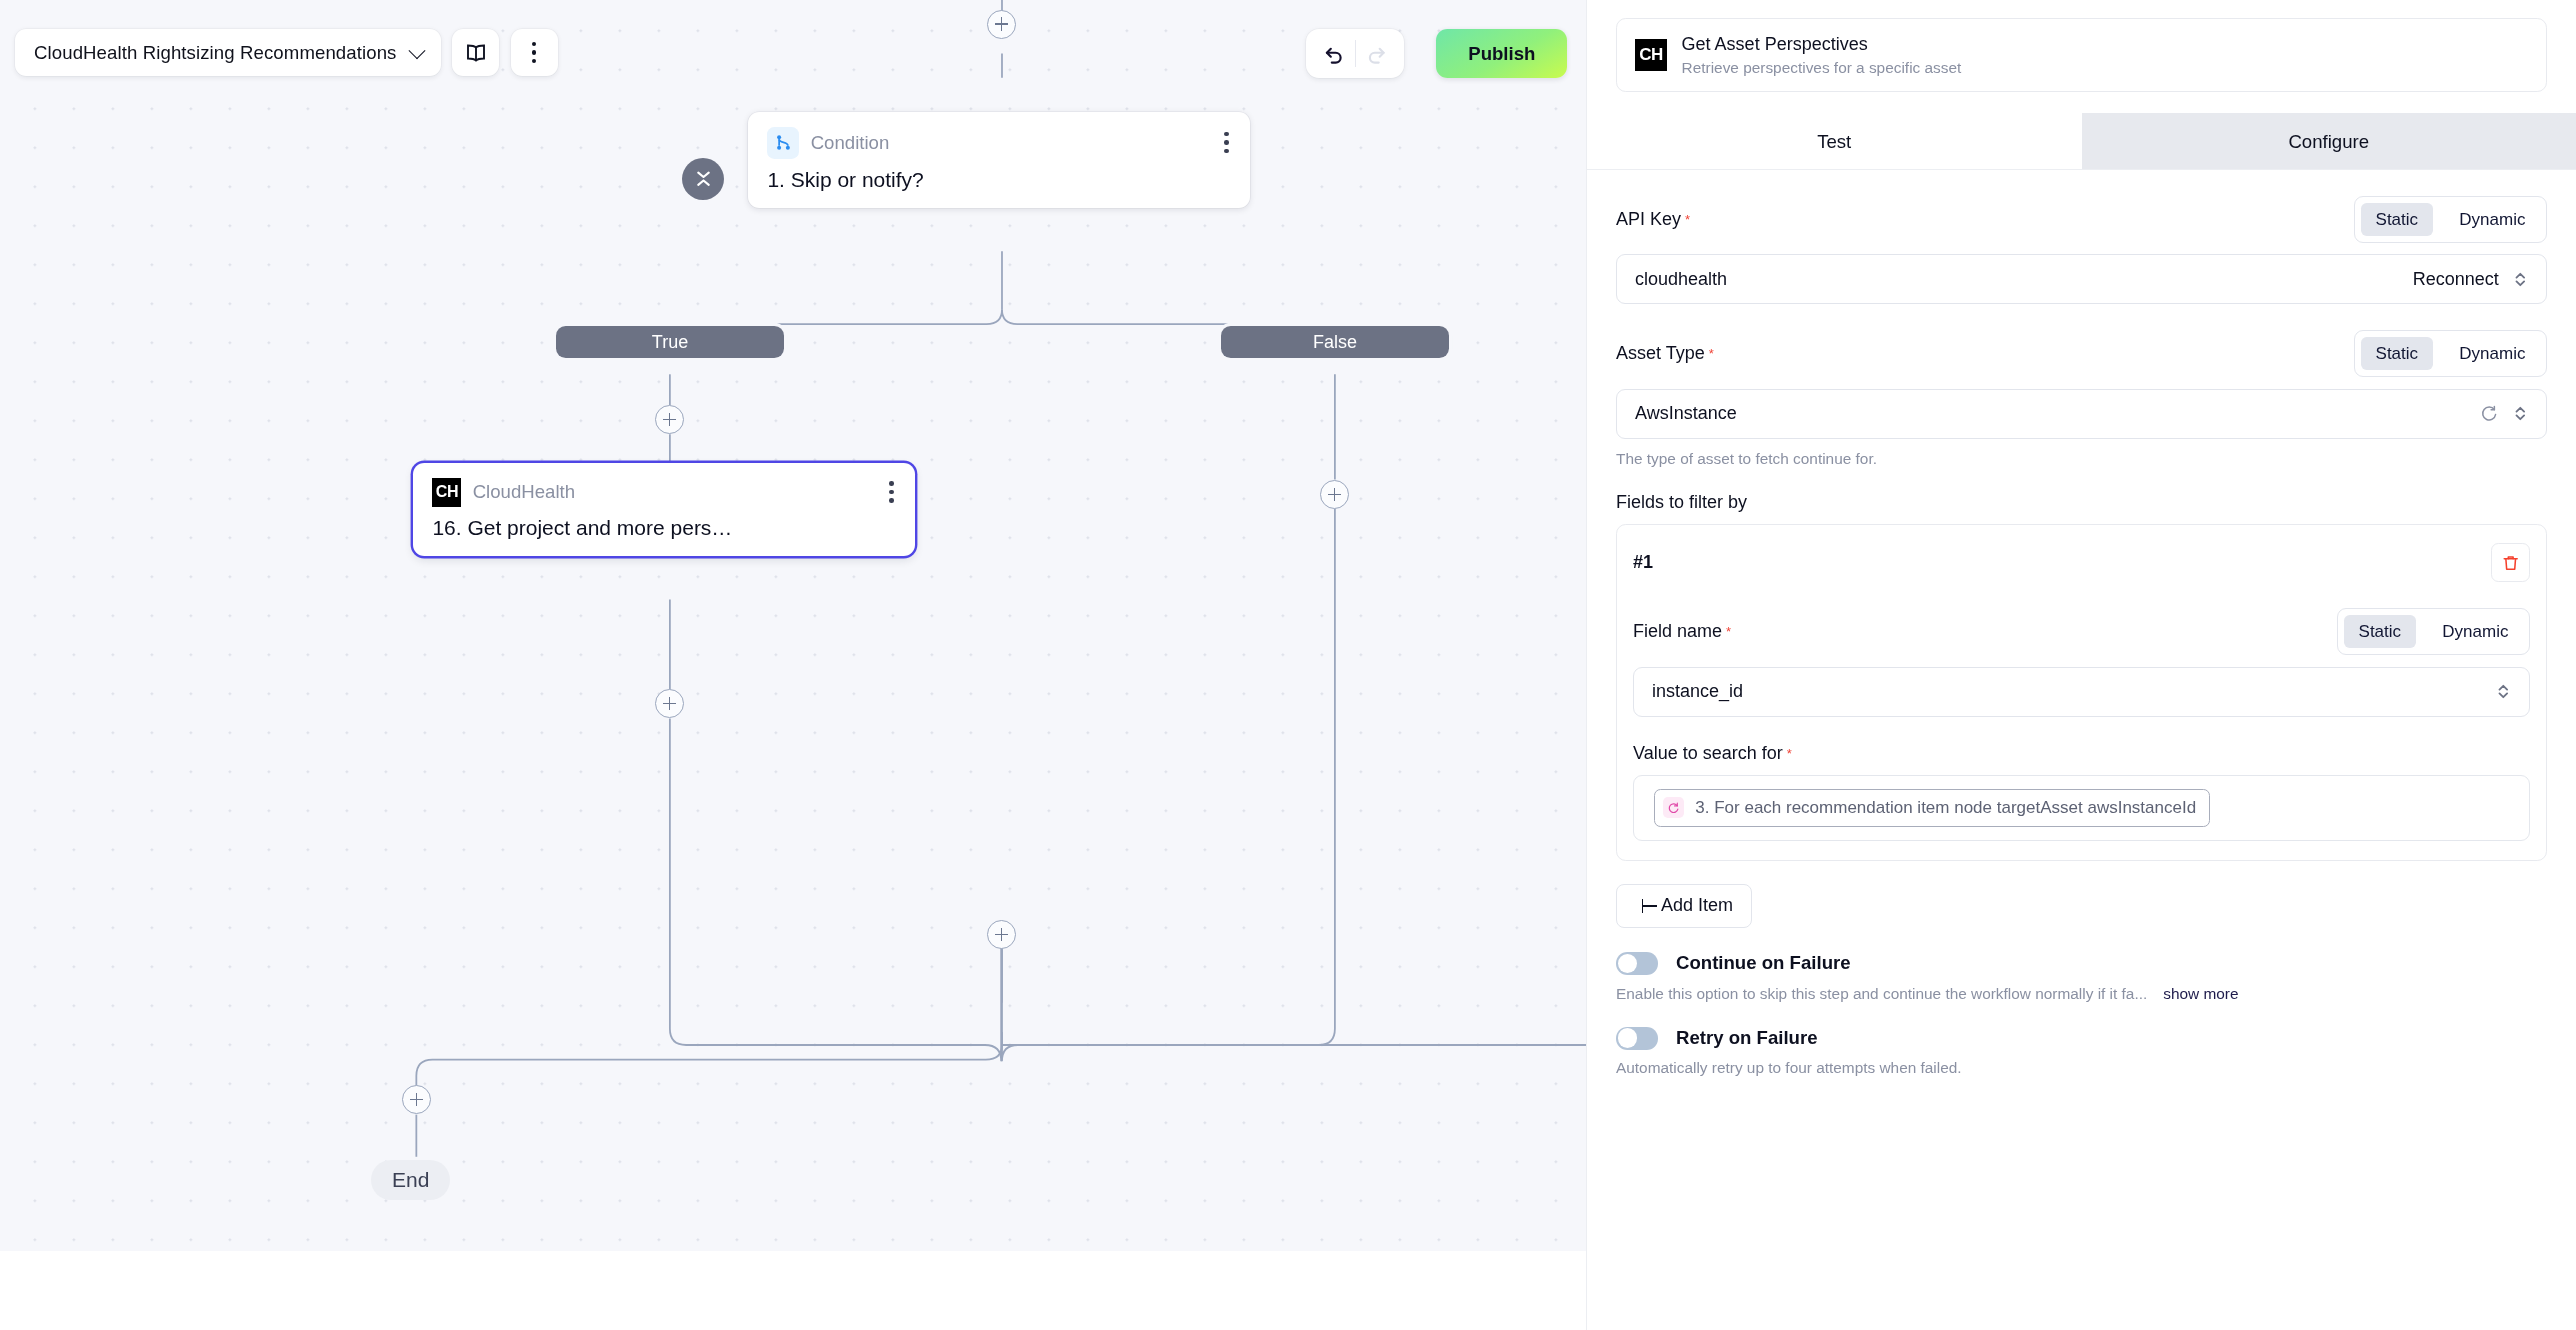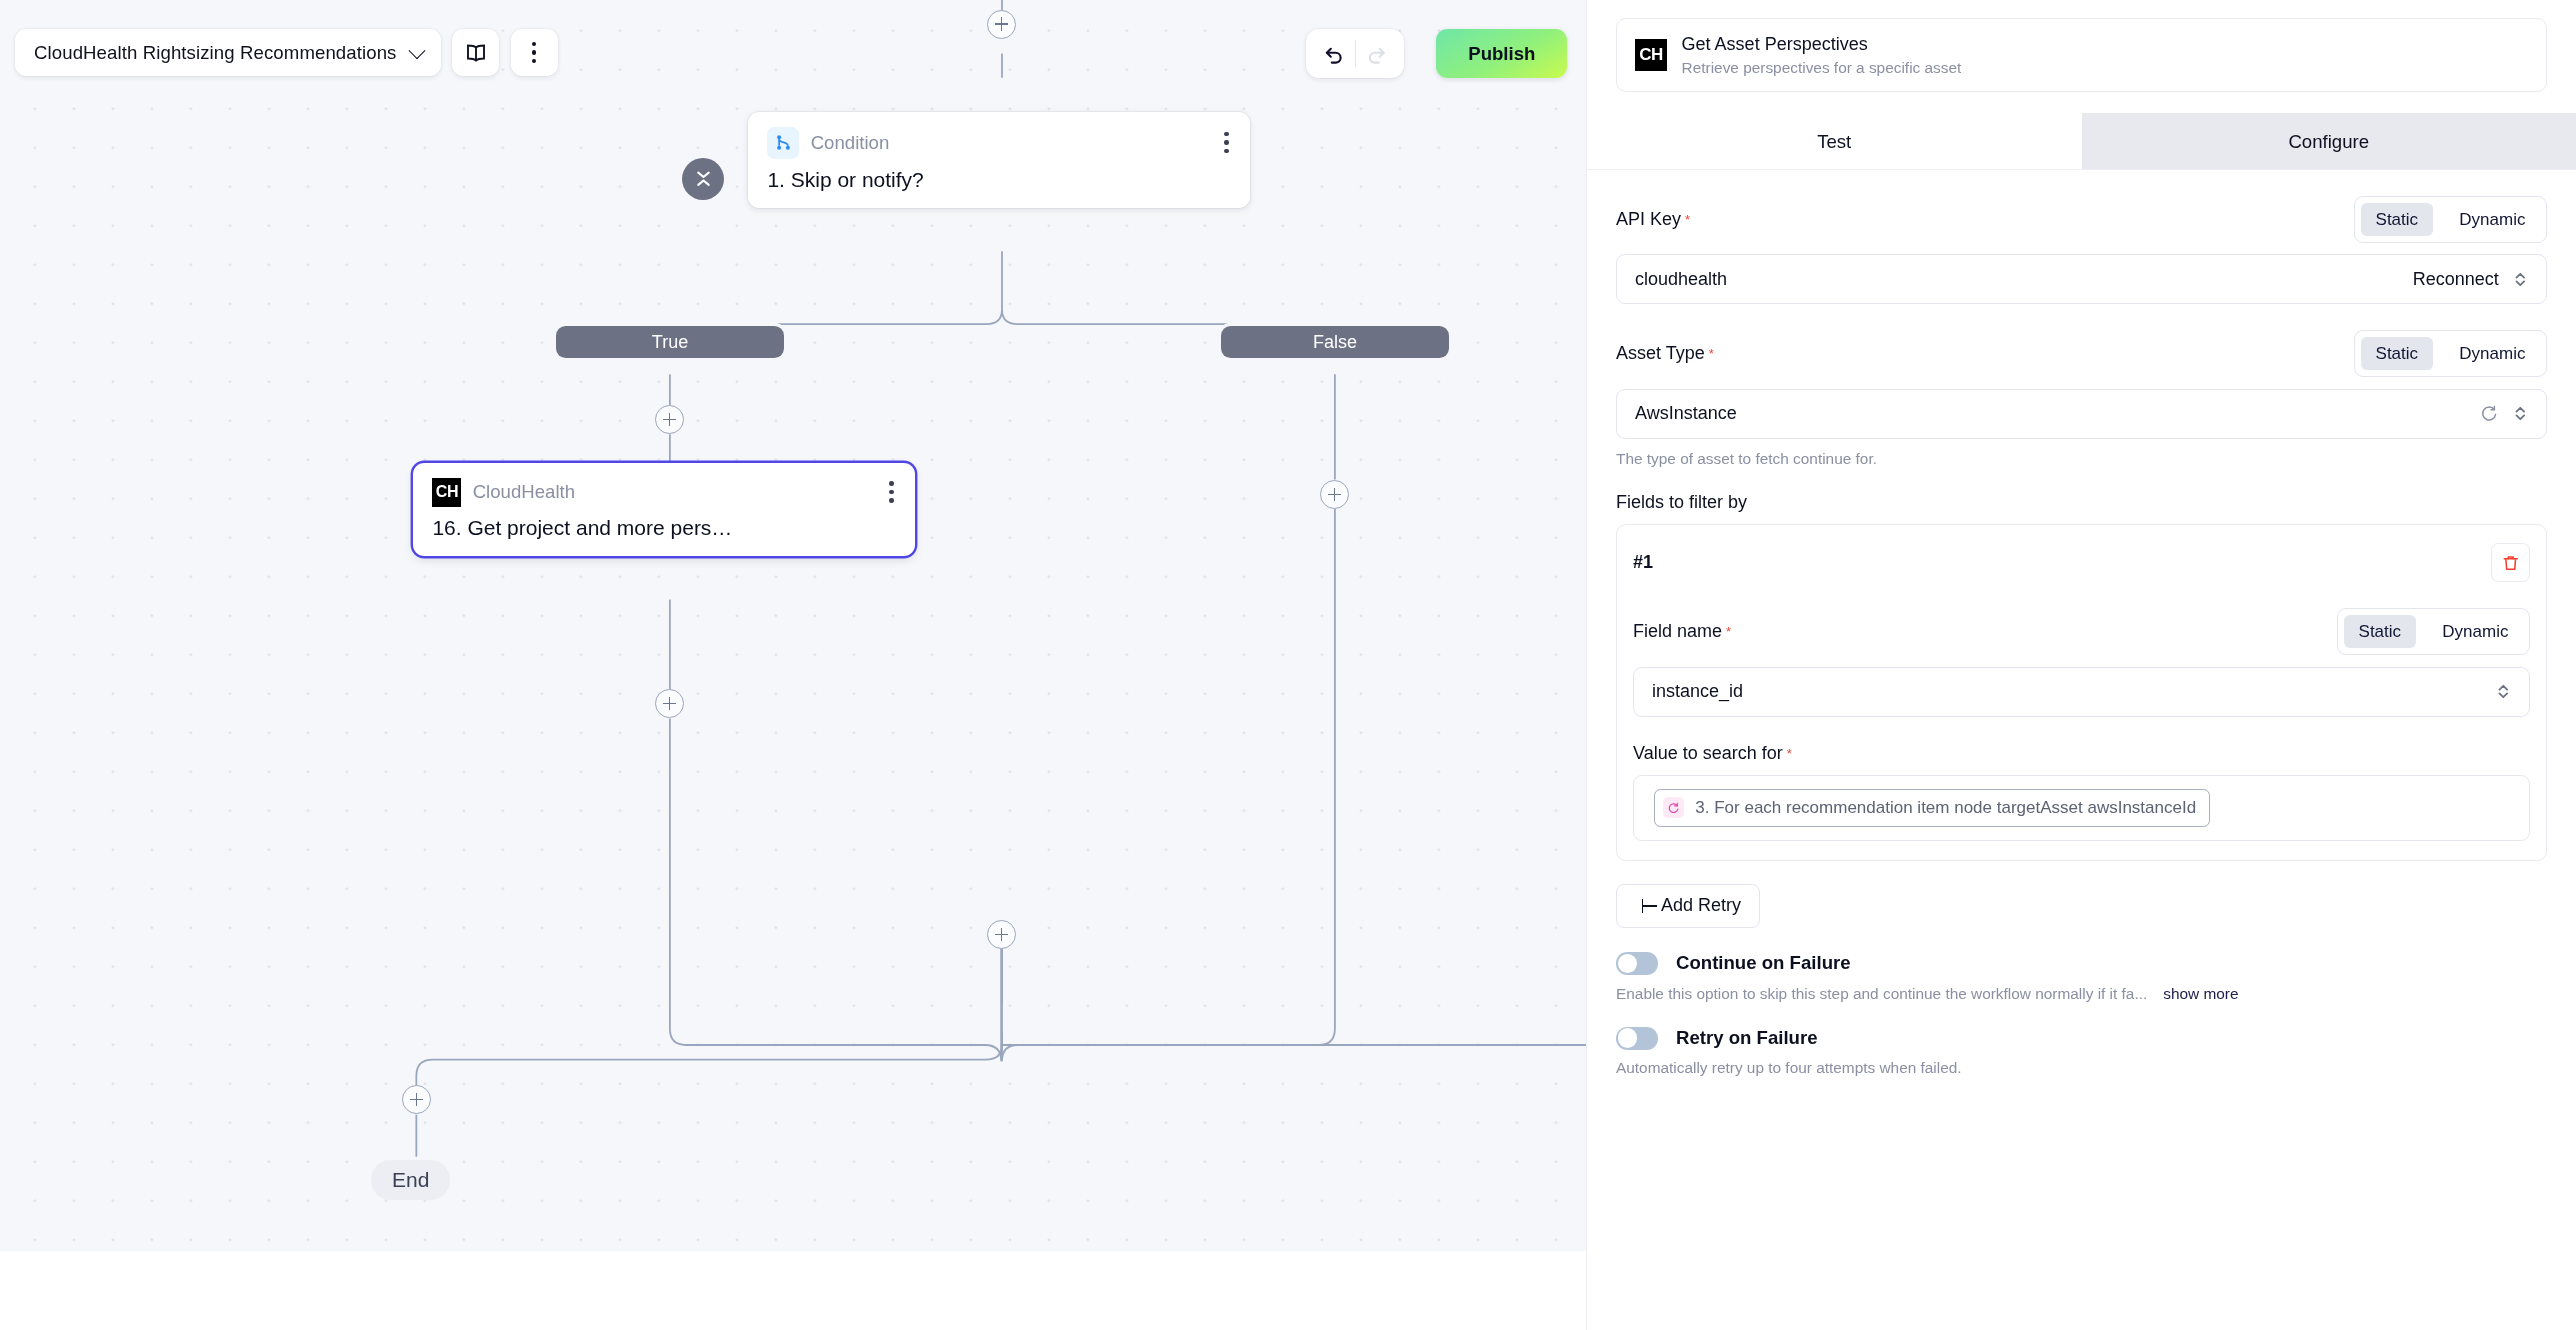--- a/index.html
+++ b/index.html
@@ -411,21 +411,21 @@
                   <path d="M19 4v5h-5"></path>
               </svg>
             </span>
             <span class="ttext">3. For each recommendation item node targetAsset awsInstanceId</span>
           </span>
         </div>
       </div>
 
       <button class="add-item">
         <span class="plus-g"></span>
-        <span>Add Retry</span>
+        <span>Add Item</span>
       </button>
 
       
       <div class="toggle-row">
         <span class="switch">
             <span class="knob"></span>
           </span>
         <span class="toggle-label">Continue on Failure</span>
       </div>
       <div class="toggle-desc">

